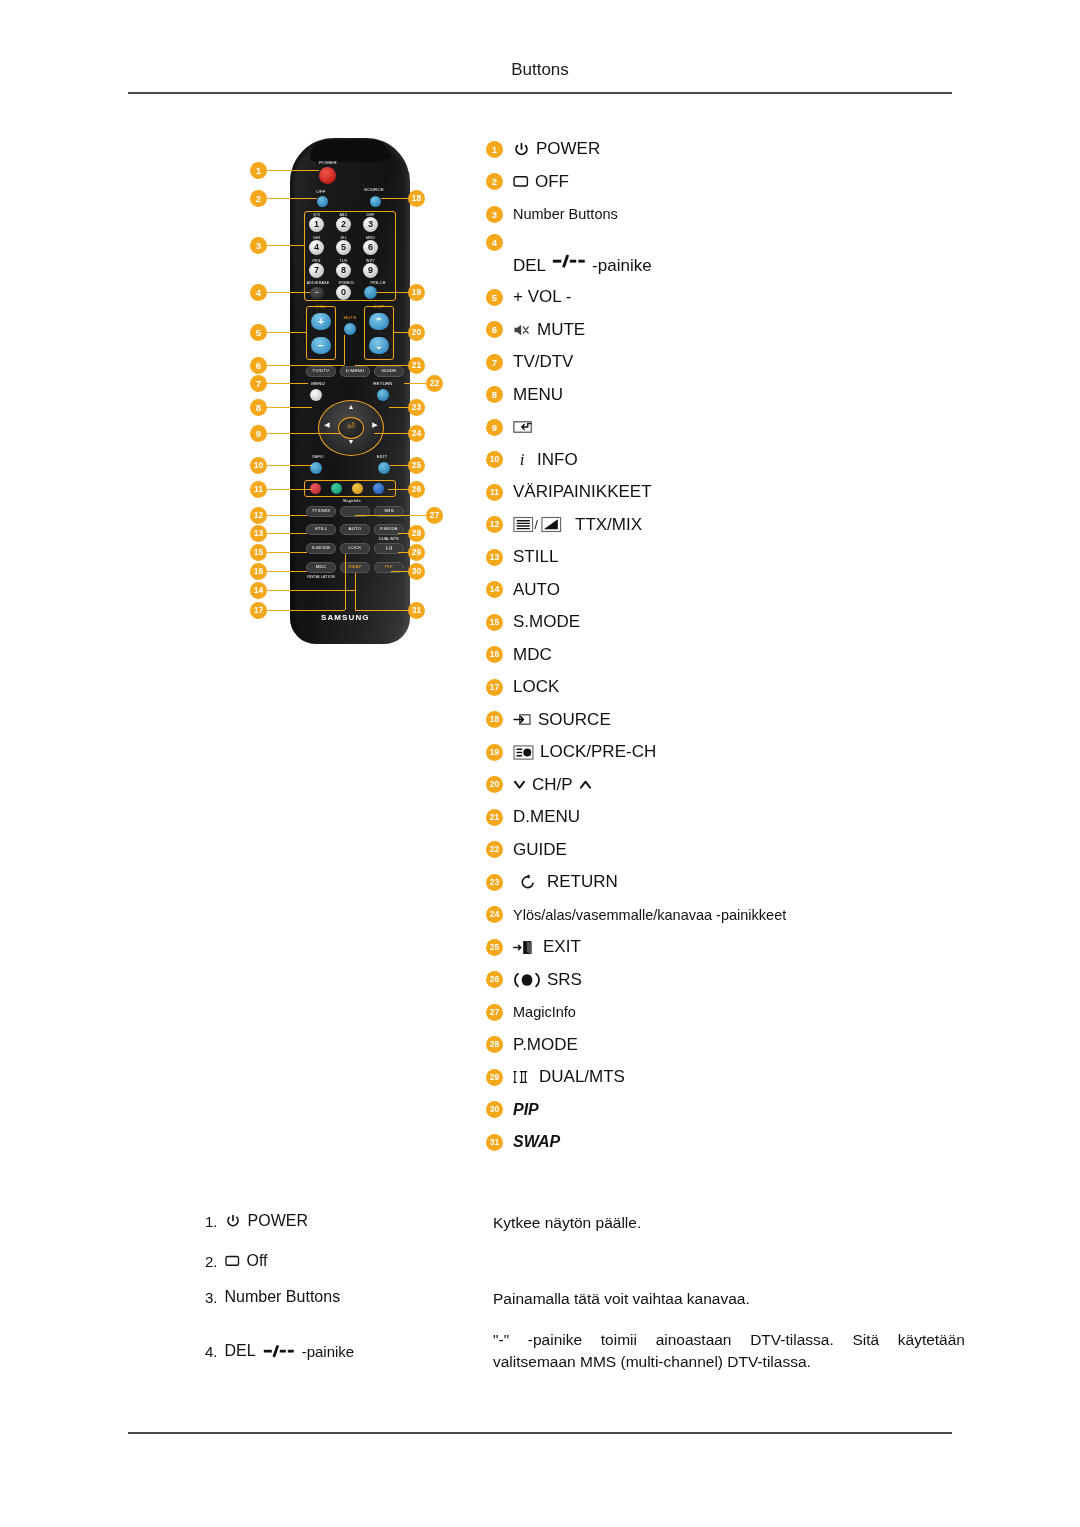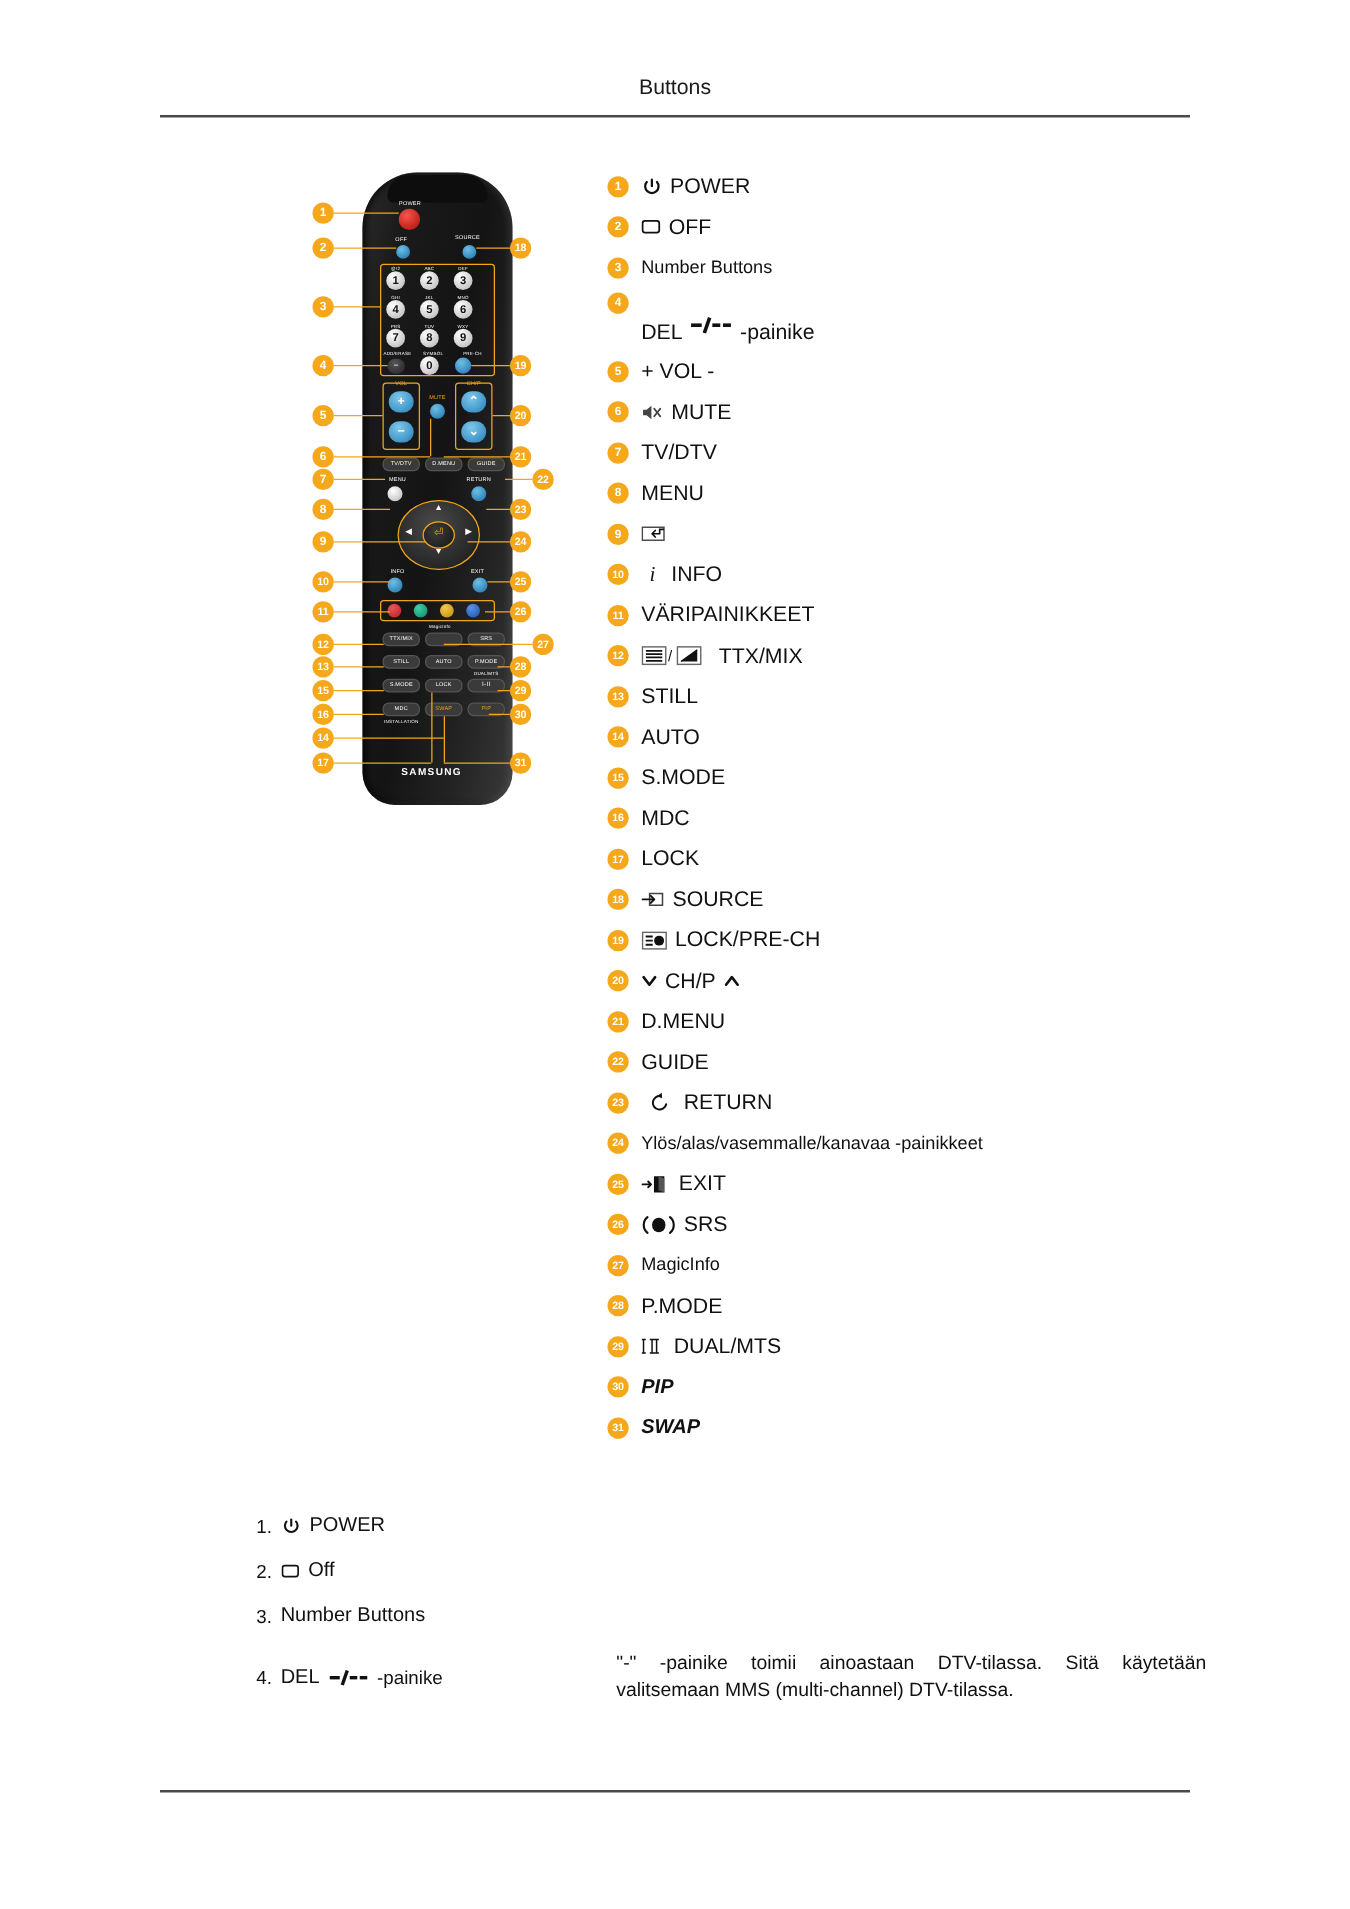--- a/index.html
+++ b/index.html
@@ -621,39 +621,41 @@
       <div class="desc-term">
         <span class="num">1.</span>
         <span class="ico">
           <svg width="16" height="16" viewBox="0 0 20 20">
               <path d="M10 3.2 v6.2" stroke="#111" stroke-width="2.1" stroke-linecap="round" fill="none"></path>
               <path d="M5.2 5.4 a6.3 6.3 0 1 0 9.6 0" stroke="#111" stroke-width="2.1" fill="none" stroke-linecap="round"></path>
             </svg>
         </span>
         <span>POWER</span>
       </div>
+      <div class="desc-def">Kytkee näytön päälle.</div>
     </div>
 
     <div class="desc-row">
       <div class="desc-term">
         <span class="num">2.</span>
         <span class="ico">
           <svg width="15" height="12" viewBox="0 0 18 14">
               <rect x="1.2" y="1.6" width="15" height="10.5" rx="2.2" fill="none" stroke="#111" stroke-width="1.6"></rect>
             </svg>
         </span>
         <span>Off</span>
       </div>
     </div>
 
     <div class="desc-row">
       <div class="desc-term">
         <span class="num">3.</span>
         <span>Number Buttons</span>
       </div>
+      <div class="desc-def">Painamalla tätä voit vaihtaa kanavaa.</div>
     </div>
 
     <div class="desc-row tall" style="align-items:center;">
       <div class="desc-term" style="align-items:flex-end;">
         <span class="num">4.</span>
         <span>DEL</span>
         <span class="ico">
           <svg width="32" height="18" viewBox="0 0 40 20">
             <rect x="1" y="8.5" width="10" height="3.4" fill="#111"></rect>
             <path d="M18.5 3 L13.5 17.5" stroke="#111" stroke-width="3.4"></path>

